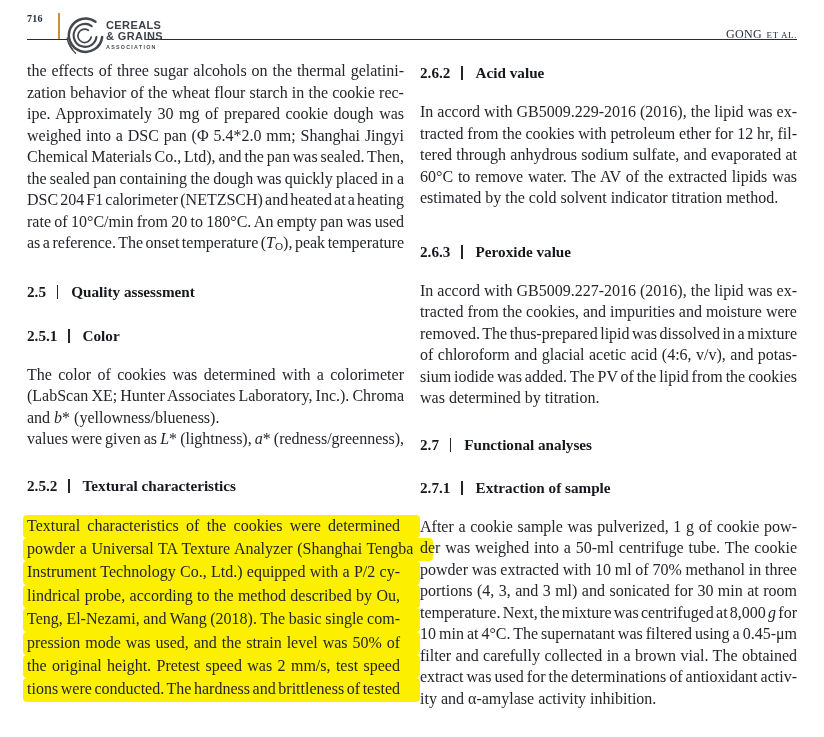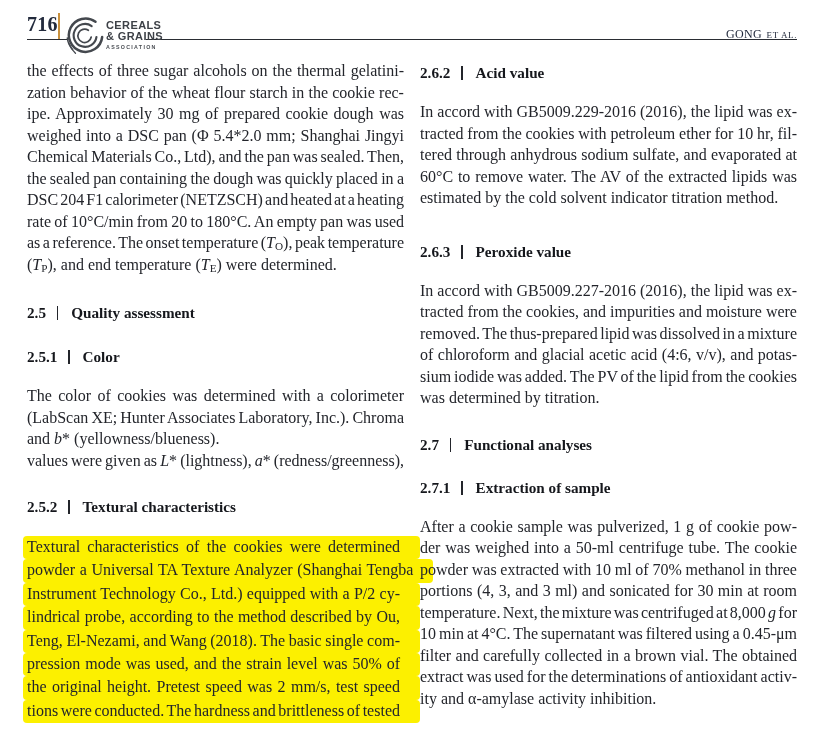--- a/index.html
+++ b/index.html
@@ -13,21 +13,21 @@
     font-family: "Liberation Serif", "DejaVu Serif", serif;
     color: #23252b;
   }
 
   
   .header { position: relative; height: 40px; }
   .rule-left  { position: absolute; top: 39px; left: 27px;  width: 40px;  height: 1.4px; background: #2a2d33; }
   .rule-right { position: absolute; top: 39px; left: 146px; right: 27px; height: 1.4px; background: #2a2d33; }
   .page-num {
     position: absolute; left: 27px; top: 13px;
-    font-size: 20px; font-weight: bold; color: #222a3c; letter-spacing: .3px; text-align: right;
+    font-size: 10px; font-weight: bold; color: #222a3c; letter-spacing: .3px; text-align: right;
   }
   .accent-bar { position: absolute; left: 58px; top: 13px; width: 2px; height: 27px; background: var(--accent, #c9913e); }
   .logo { position: absolute; left: 64px; top: 15px; width: 110px; height: 44px; }
   .logo svg { position: absolute; left: 0; top: 0; }
   .logo-text {
     position: absolute; left: 42px; top: 5px;
     font-family: "Liberation Sans", sans-serif; color: #3d4147; line-height: 10.5px;
   }
   .logo-line { font-size: 11px; font-weight: bold; letter-spacing: .4px; }
   .logo-sub  { font-size: 5.3px; font-weight: bold; letter-spacing: 1.3px; color: #4a4e54; margin-top: 1px; }
@@ -118,21 +118,20 @@
       <div class="para" style="margin-top:0">
           <div class="jline"><span class="lc" style="word-spacing: 0.9px;">the effects of three sugar alcohols on the thermal gelatini-</span></div>
           <div class="jline"><span class="lc" style="word-spacing: 0.2px;">zation behavior of the wheat flour starch in the cookie rec-</span></div>
           <div class="jline"><span class="lc" style="word-spacing: 1.53px;">ipe. Approximately 30 mg of prepared cookie dough was</span></div>
           <div class="jline"><span class="lc" style="word-spacing: 0.84px;">weighed into a DSC pan (Φ 5.4*2.0 mm; Shanghai Jingyi</span></div>
           <div class="jline"><span class="lc" style="word-spacing: -1.13px;">Chemical Materials Co., Ltd), and the pan was sealed. Then,</span></div>
           <div class="jline"><span class="lc" style="word-spacing: -0.69px;">the sealed pan containing the dough was quickly placed in a</span></div>
           <div class="jline"><span class="lc" style="word-spacing: -1.9px;">DSC 204 F1 calorimeter (NETZSCH) and heated at a heating</span></div>
           <div class="jline"><span class="lc" style="word-spacing: -0.66px;">rate of 10°C/min from 20 to 180°C. An empty pan was used</span></div>
           <div class="jline"><span class="lc" style="word-spacing: -1.49px;">as a reference. The onset temperature (<i>T</i><sub>O</sub>), peak temperature</span></div>
-          <div class="jline last"><span class="lc">(<i>T</i><sub>P</sub>), and end temperature (<i>T</i><sub>E</sub>) were determined.</span></div>
         </div>
 
       <div class="h-sec" id="sec25">
         <span class="num">2.5</span><span class="hbar"></span><span class="ttl">Quality assessment</span>
       </div>
 
       <div class="h-sec" id="sec251">
         <span class="num">2.5.1</span><span class="hbar"></span><span class="ttl">Color</span>
       </div>
 
@@ -159,21 +158,21 @@
         </div>
     </div>
 
     <div class="col">
       <div class="h-sec" style="margin-top:2px">
         <span class="num">2.6.2</span><span class="hbar"></span><span class="ttl">Acid value</span>
       </div>
 
       <div class="para">
           <div class="jline"><span class="lc" style="word-spacing: 0.02px;">In accord with GB5009.229-2016 (2016), the lipid was ex-</span></div>
-          <div class="jline"><span class="lc" style="word-spacing: -0.22px;">tracted from the cookies with petroleum ether for 10 hr, fil-</span></div>
+          <div class="jline"><span class="lc" style="word-spacing: -0.22px;">tracted from the cookies with petroleum ether for 12 hr, fil-</span></div>
           <div class="jline"><span class="lc" style="word-spacing: 0.29px;">tered through anhydrous sodium sulfate, and evaporated at</span></div>
           <div class="jline"><span class="lc" style="word-spacing: 0.85px;">60°C to remove water. The AV of the extracted lipids was</span></div>
           <div class="jline last"><span class="lc">estimated by the cold solvent indicator titration method.</span></div>
         </div>
 
       <div class="h-sec" id="sec263">
         <span class="num">2.6.3</span><span class="hbar"></span><span class="ttl">Peroxide value</span>
       </div>
 
       <div class="para">

